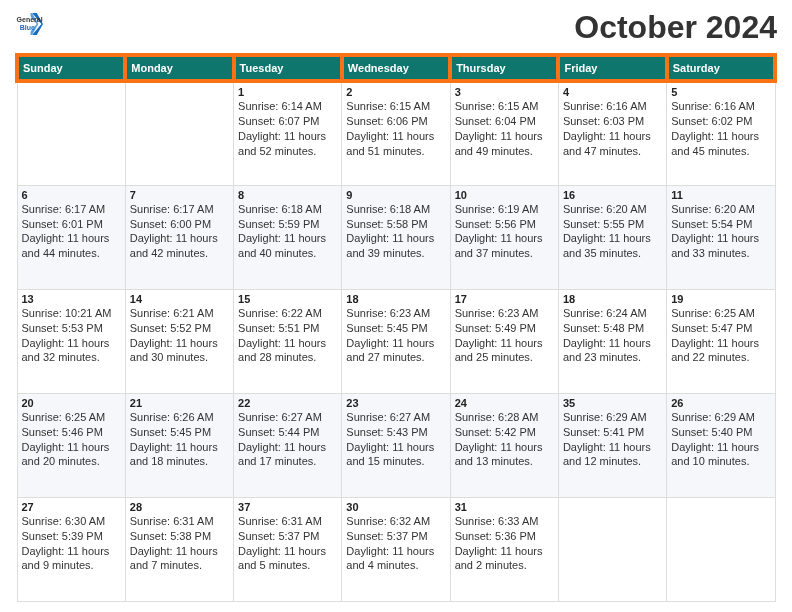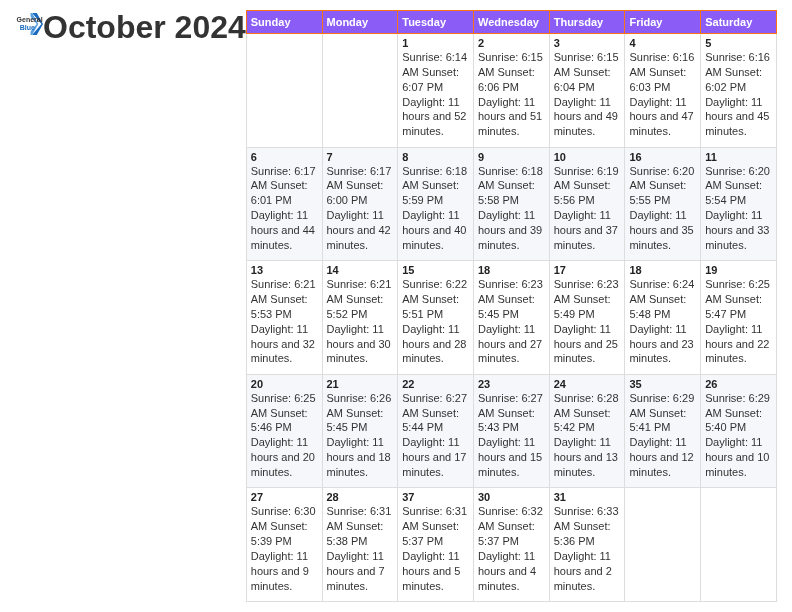--- a/index.html
+++ b/index.html
@@ -8,21 +8,21 @@
       background: #fff;
       width: 792px;
       height: 612px;
       overflow: hidden;
     }
     .page {
       width: 792px;
       height: 612px;
       padding: 10px 15px;
       display: flex;
-      flex-direction: row;
+      flex-direction: column;
     }
     .header {
       display: flex;
       justify-content: space-between;
       align-items: flex-start;
       margin-bottom: 8px;
     }
     .logo {
       display: flex;
       align-items: center;
@@ -45,27 +45,27 @@
       font-size: 16px;
       color: #555;
     }
     .calendar {
       width: 100%;
       border-collapse: collapse;
       flex: 1;
       font-size: 10px;
     }
     .calendar thead tr th {
-      background: #8b5cf6;
+      background: #0f766e;
       color: #fff;
       padding: 5px 4px;
       text-align: left;
       font-size: 11px;
       font-weight: bold;
-      border: 1px solid #f97316;
+      border: 4px solid #f97316;
     }
     .calendar tbody tr td {
       border: 1px solid #ddd;
       vertical-align: top;
       padding: 3px 4px;
       width: calc(100% / 7);
       height: 82px;
       background: #fff;
     }
     .calendar tbody tr:nth-child(even) td {
@@ -194,21 +194,21 @@
           <td>
             <span class="day-num">11</span>
             <div class="day-detail">Sunrise: 6:20 AM
 Sunset: 5:54 PM
 Daylight: 11 hours and 33 minutes.</div>
           </td>
         </tr>
         <tr>
           <td>
             <span class="day-num">13</span>
-            <div class="day-detail">Sunrise: 6:21 AM
+            <div class="day-detail">Sunrise: 10:21 AM
 Sunset: 5:53 PM
 Daylight: 11 hours and 32 minutes.</div>
           </td>
           <td>
             <span class="day-num">14</span>
             <div class="day-detail">Sunrise: 6:21 AM
 Sunset: 5:52 PM
 Daylight: 11 hours and 30 minutes.</div>
           </td>
           <td>

